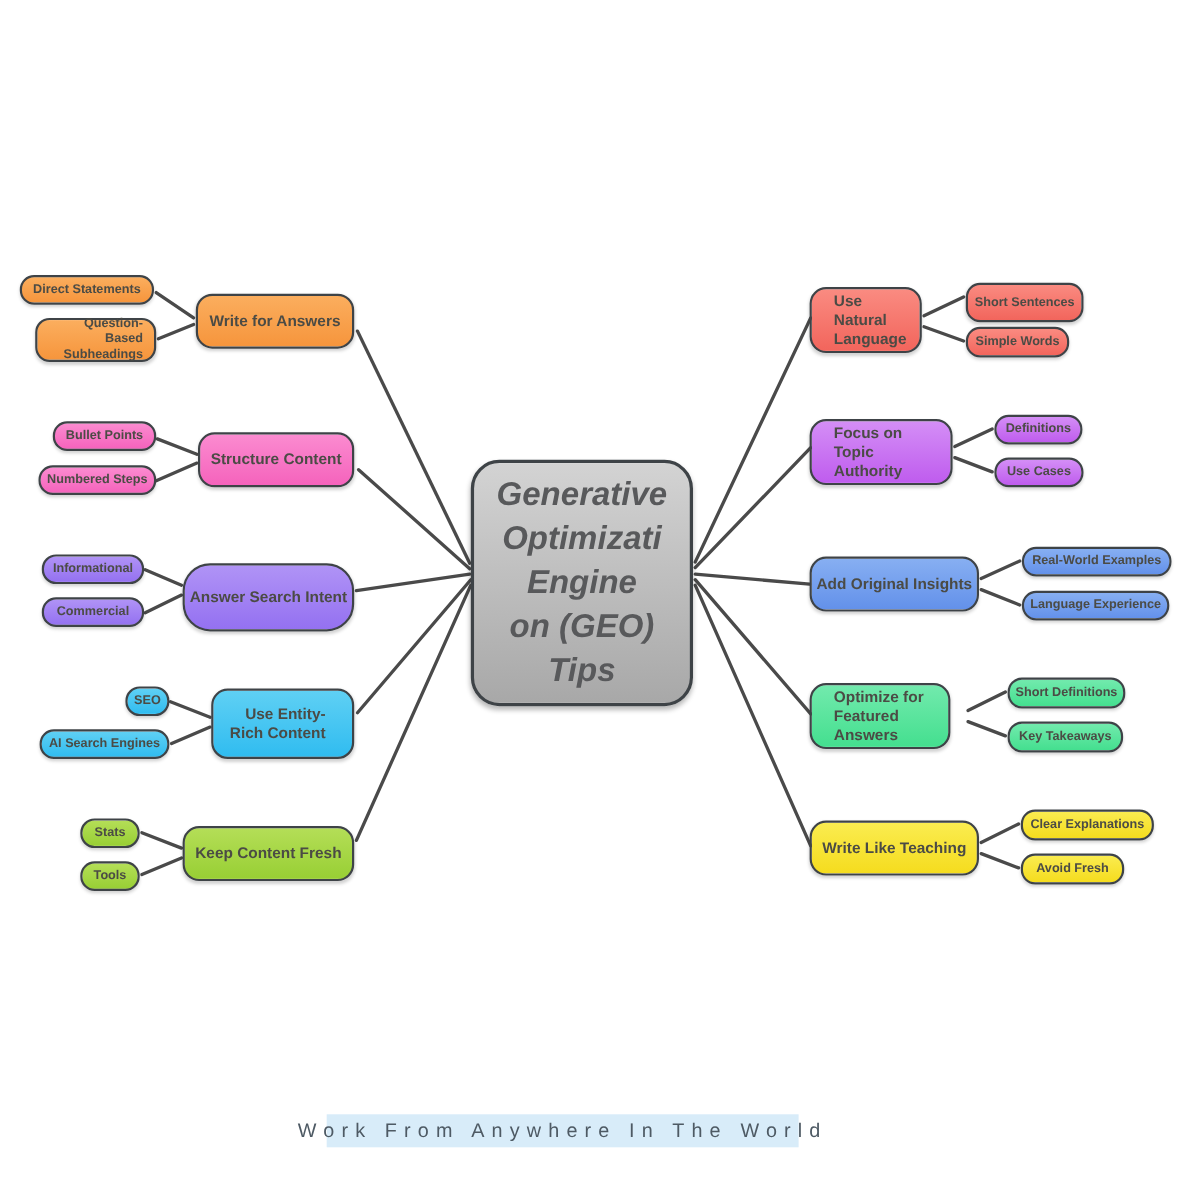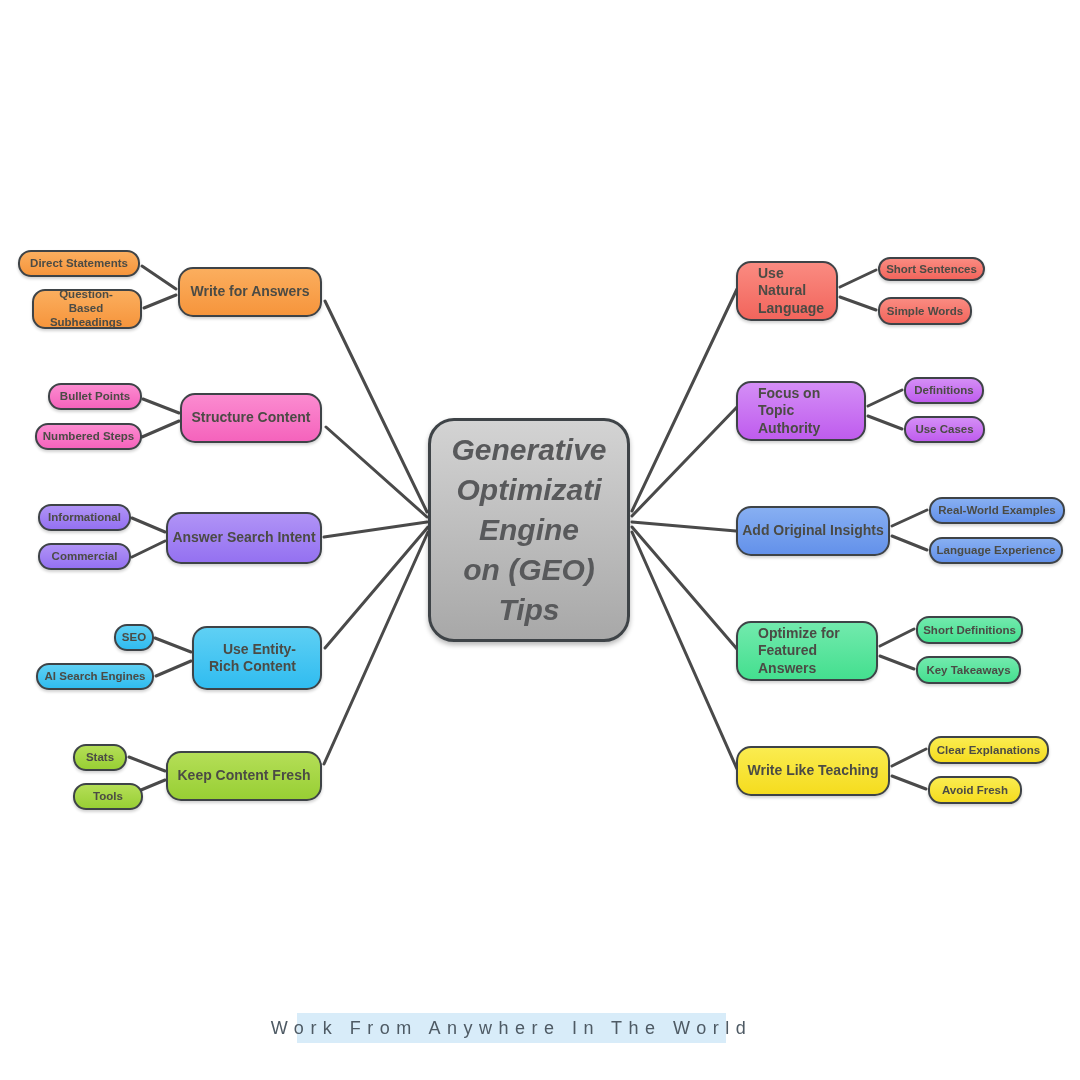--- a/index.html
+++ b/index.html
@@ -16,21 +16,21 @@
     font-weight:bold;color:var(--node-text);
     text-align:center;line-height:1.25;
     box-shadow:0 2px 3px rgba(0,0,0,.18);
   }
   .branch{font-size:14px;border-radius:15px;padding:4px 8px;white-space:nowrap;}
   .branch.wrap{white-space:normal;}
   .branch.ta-right{justify-content:flex-end;text-align:right;padding-right:24px;}
   .branch.ta-left{justify-content:flex-start;text-align:left;padding-left:20px;}
   .child{font-size:11.5px;border-radius:13px;padding:3px 8px;white-space:nowrap;}
   .child.wrap{white-space:normal;line-height:1.2;}
-  .child.ta-right{justify-content:flex-end;padding-right:10px;}
+  .child.ta-right{justify-content:flex-end;text-align:right;padding-right:10px;}
   .c-orange{background:linear-gradient(180deg,var(--branch-orange-top),var(--branch-orange-bottom));}
   .c-pink{background:linear-gradient(180deg,var(--branch-pink-top),var(--branch-pink-bottom));}
   .c-purple{background:linear-gradient(180deg,var(--branch-purple-top),var(--branch-purple-bottom));}
   .c-cyan{background:linear-gradient(180deg,var(--branch-cyan-top),var(--branch-cyan-bottom));}
   .c-green{background:linear-gradient(180deg,var(--branch-green-top),var(--branch-green-bottom));}
   .c-salmon{background:linear-gradient(180deg,var(--branch-salmon-top),var(--branch-salmon-bottom));}
   .c-violet{background:linear-gradient(180deg,var(--branch-violet-top),var(--branch-violet-bottom));}
   .c-blue{background:linear-gradient(180deg,var(--branch-blue-top),var(--branch-blue-bottom));}
   .c-mint{background:linear-gradient(180deg,var(--branch-mint-top),var(--branch-mint-bottom));}
   .c-yellow{background:linear-gradient(180deg,var(--branch-yellow-top),var(--branch-yellow-bottom));}
@@ -99,45 +99,45 @@
   </div>
 
   <div class="node branch c-orange" style="left:178px;top:267px;width:144px;height:50px;">Write for Answers</div>
   <div class="node child c-orange" style="left:18px;top:250px;width:122px;height:27px;">Direct Statements</div>
   <div class="node child wrap ta-right c-orange" style="left:32px;top:289px;width:110px;height:40px;">Question-Based Subheadings</div>
 
   <div class="node branch c-pink" style="left:180px;top:393px;width:142px;height:50px;">Structure Content</div>
   <div class="node child c-pink" style="left:48px;top:383px;width:94px;height:27px;">Bullet Points</div>
   <div class="node child c-pink" style="left:35px;top:423px;width:107px;height:27px;">Numbered Steps</div>
 
-  <div class="node branch c-purple" style="left:166px;top:512px;width:156px;height:52px;">Answer Search Intent</div>
+  <div class="node branch c-purple" style="left:166px;top:512px;width:156px;height:62px;border-radius:25px;">Answer Search Intent</div>
   <div class="node child c-purple" style="left:38px;top:504px;width:93px;height:27px;">Informational</div>
   <div class="node child c-purple" style="left:38px;top:543px;width:93px;height:27px;">Commercial</div>
 
   <div class="node branch wrap ta-right c-cyan" style="left:192px;top:626px;width:130px;height:64px;">Use Entity-Rich Content</div>
   <div class="node child c-cyan" style="left:114px;top:624px;width:40px;height:27px;">SEO</div>
   <div class="node child c-cyan" style="left:36px;top:663px;width:118px;height:27px;">AI Search Engines</div>
 
   <div class="node branch c-green" style="left:166px;top:751px;width:156px;height:50px;">Keep Content Fresh</div>
   <div class="node child c-green" style="left:73px;top:744px;width:54px;height:27px;">Stats</div>
-  <div class="node child c-green" style="left:73px;top:783px;width:70px;height:27px;">Tools</div>
+  <div class="node child c-green" style="left:73px;top:783px;width:54px;height:27px;">Tools</div>
 
   <div class="node branch wrap ta-left c-salmon" style="left:736px;top:261px;width:102px;height:60px;">Use Natural Language</div>
-  <div class="node child c-salmon" style="left:878px;top:257px;width:107px;height:24px;">Short Sentences</div>
+  <div class="node child c-salmon" style="left:878px;top:257px;width:107px;height:36px;">Short Sentences</div>
   <div class="node child c-salmon" style="left:878px;top:297px;width:94px;height:28px;">Simple Words</div>
 
   <div class="node branch wrap ta-left c-violet" style="left:736px;top:381px;width:130px;height:60px;">Focus on Topic Authority</div>
   <div class="node child c-violet" style="left:904px;top:377px;width:80px;height:27px;">Definitions</div>
   <div class="node child c-violet" style="left:904px;top:416px;width:81px;height:27px;">Use Cases</div>
 
   <div class="node branch c-blue" style="left:736px;top:506px;width:154px;height:50px;">Add Original Insights</div>
   <div class="node child c-blue" style="left:929px;top:497px;width:136px;height:27px;">Real-World Examples</div>
   <div class="node child c-blue" style="left:929px;top:537px;width:134px;height:27px;">Language Experience</div>
 
-  <div class="node branch wrap ta-left c-mint" style="left:736px;top:621px;width:142px;height:60px;">Optimize for Featured Answers</div>
+  <div class="node branch wrap ta-left c-mint" style="left:736px;top:621px;width:128px;height:60px;">Optimize for Featured Answers</div>
   <div class="node child c-mint" style="left:916px;top:616px;width:107px;height:28px;">Short Definitions</div>
   <div class="node child c-mint" style="left:916px;top:656px;width:105px;height:28px;">Key Takeaways</div>
 
   <div class="node branch c-yellow" style="left:736px;top:746px;width:154px;height:50px;">Write Like Teaching</div>
   <div class="node child c-yellow" style="left:928px;top:736px;width:121px;height:28px;">Clear Explanations</div>
   <div class="node child c-yellow" style="left:928px;top:776px;width:94px;height:28px;">Avoid Fresh</div>
 
   <div class="caption" style="left:297px;top:1013px;width:429px;height:30px;">Work From Anywhere In The World</div>
 
 </div>

